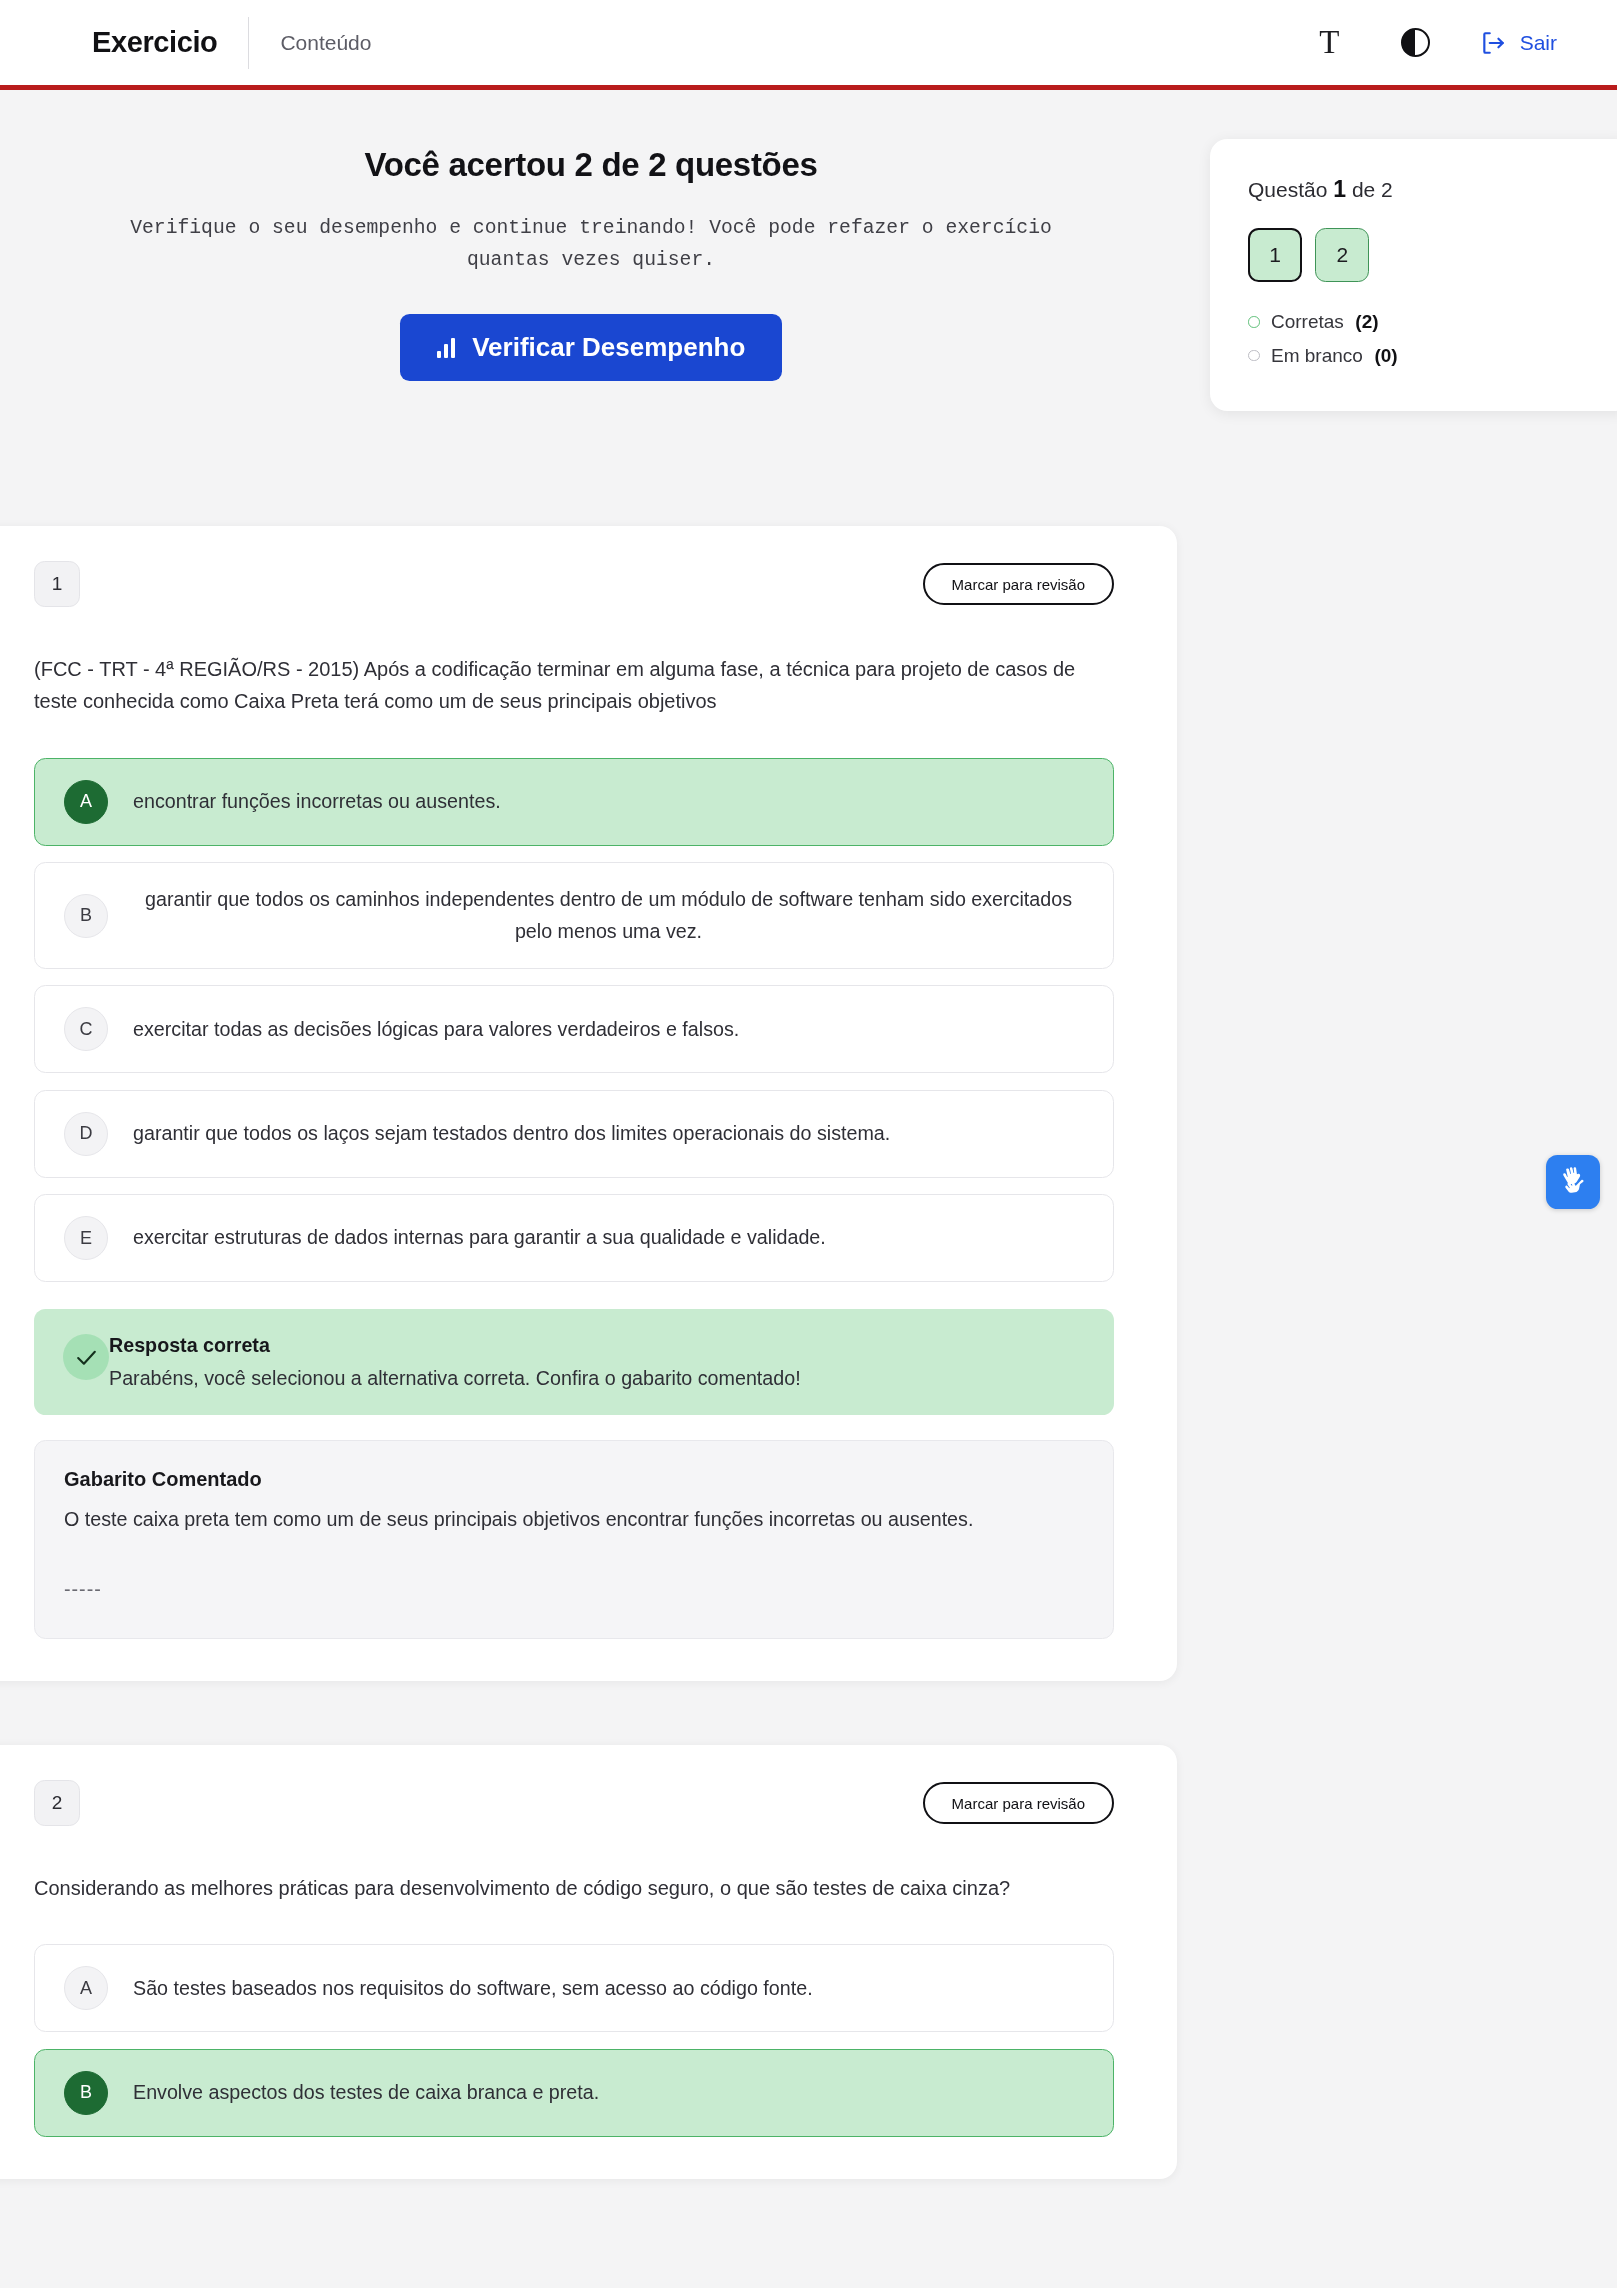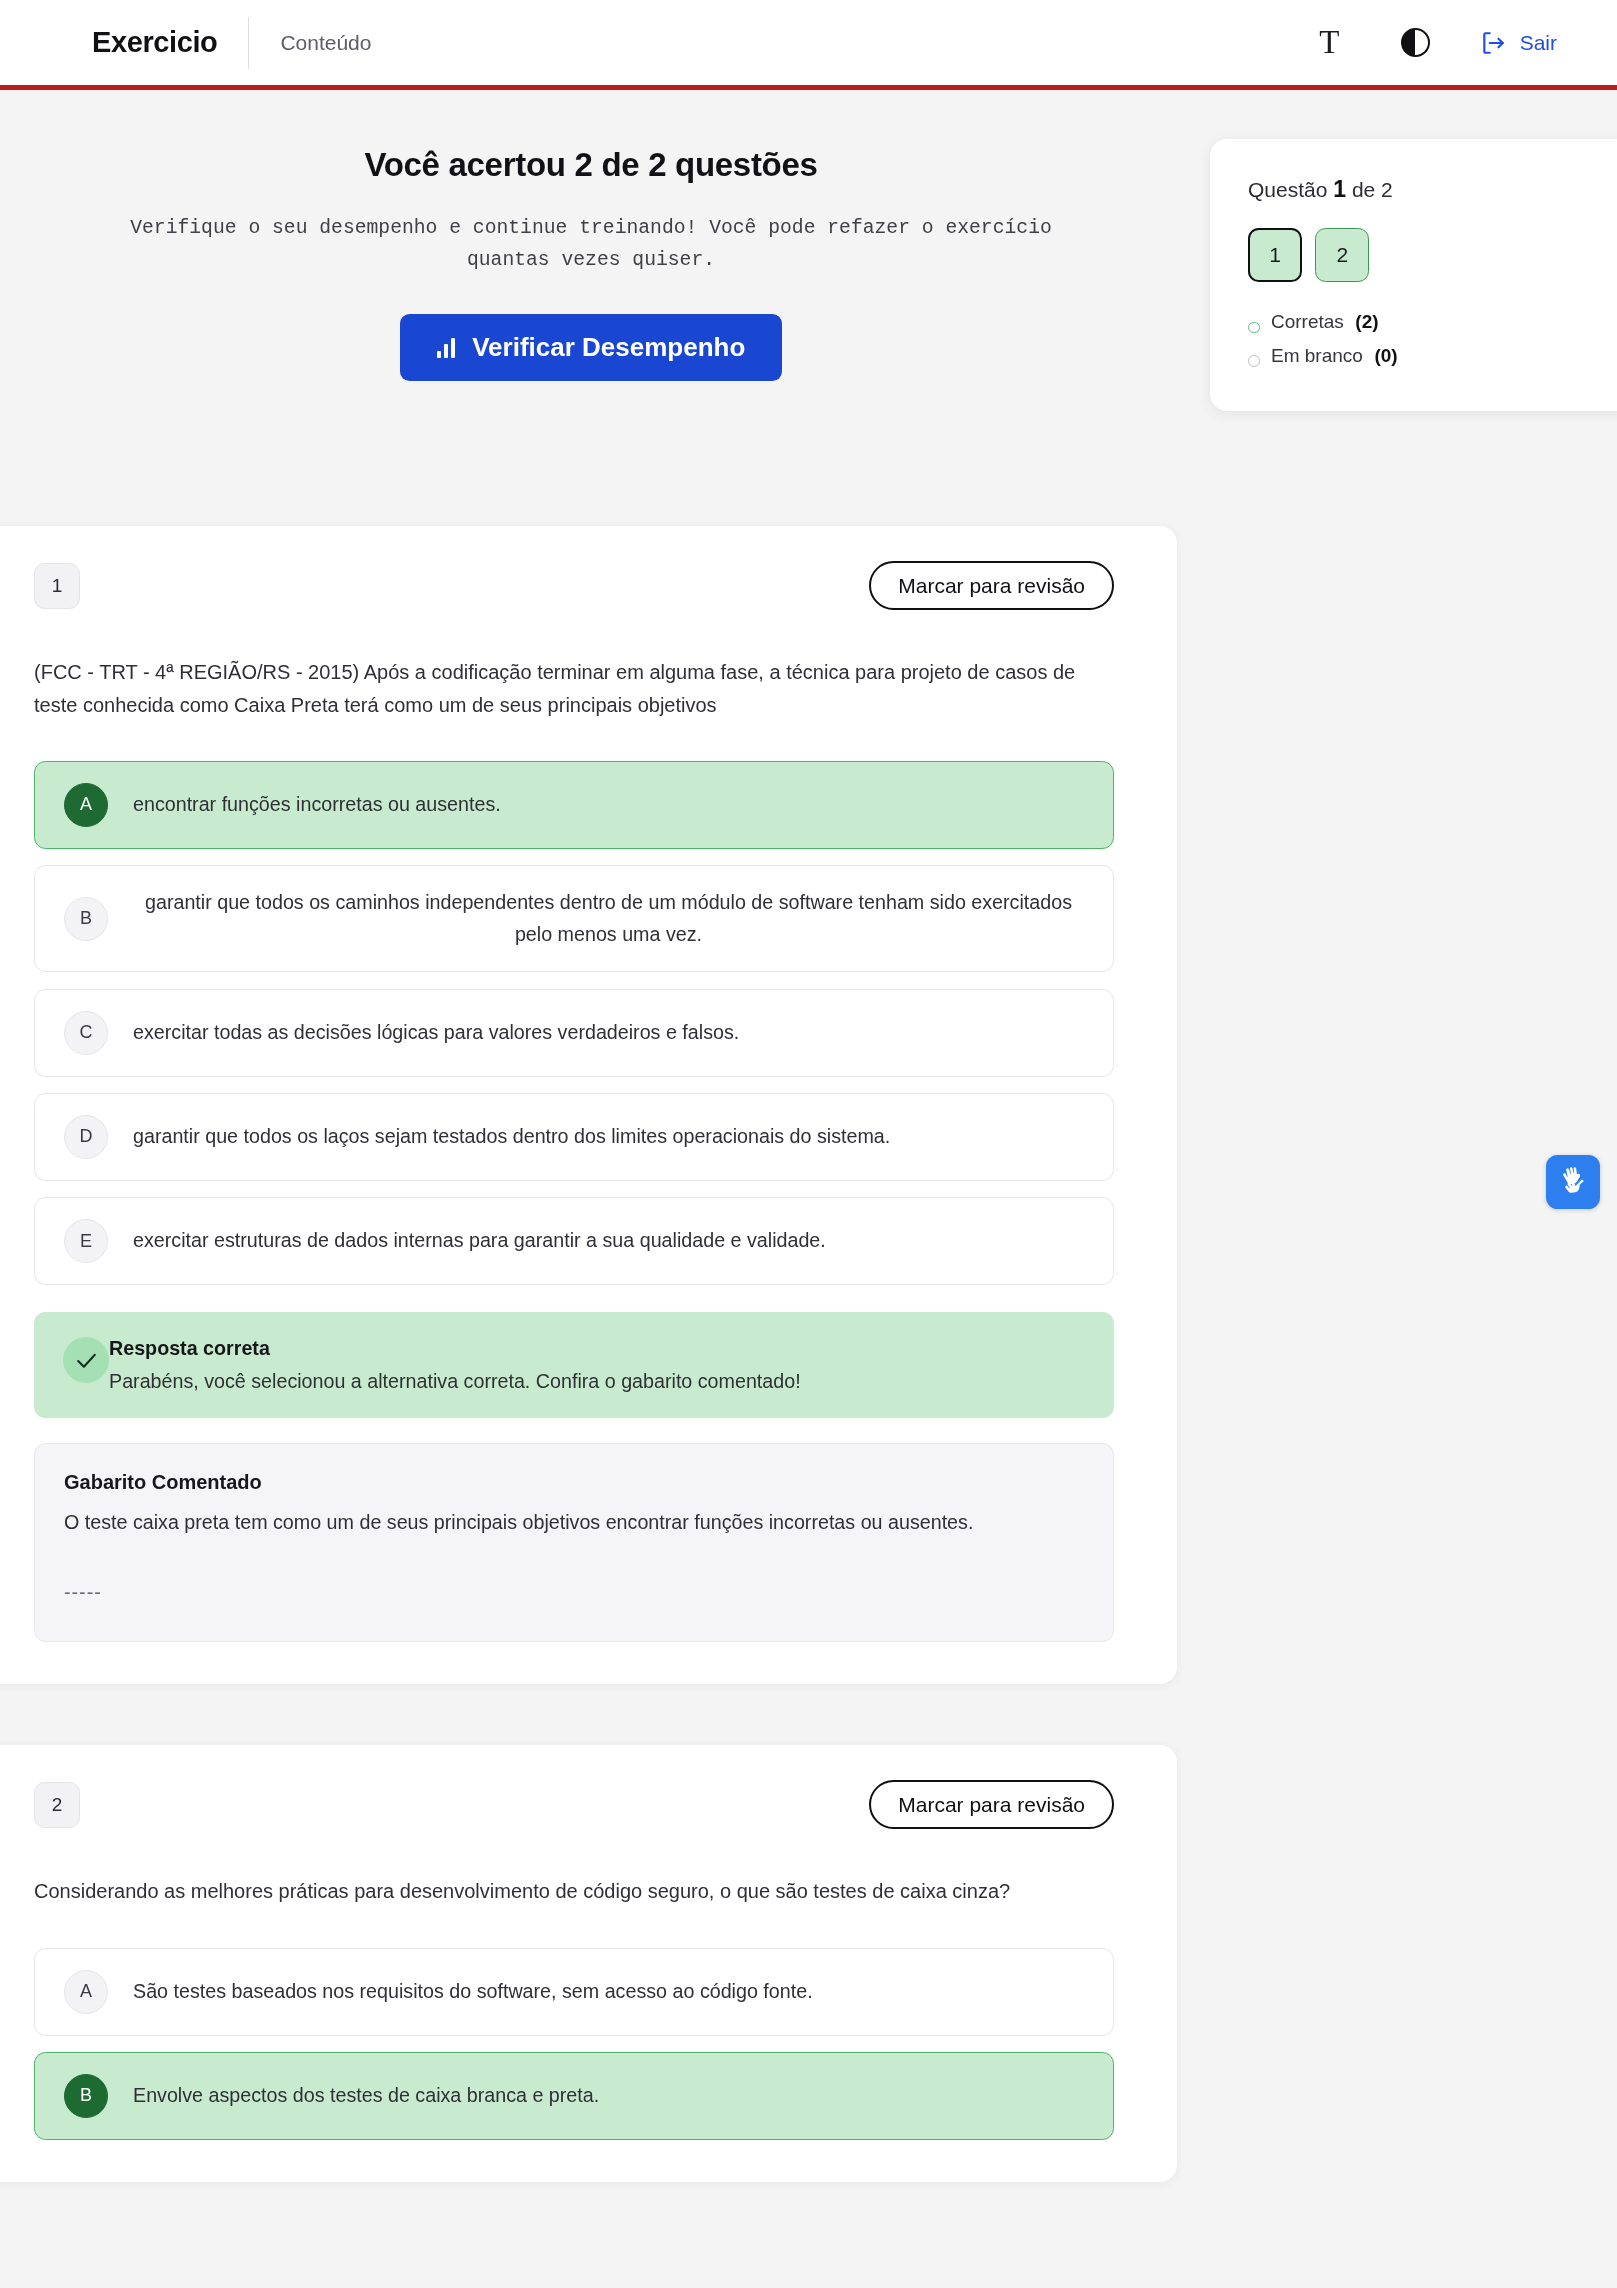--- a/index.html
+++ b/index.html
@@ -154,21 +154,21 @@
     border-radius: 10.6px;
     display: flex; align-items: center; justify-content: center;
     font-size: 21px;
     background: #c8ebd0;
     border: 1.4px solid #3f9457;
     color: #1c1c20;
     cursor: pointer;
   }
   .qnum.current { border: 2.9px solid #111114; }
   .legend-row {
-    display: flex; align-items: flex-end; gap: 11.5px;
+    display: flex; align-items: center; gap: 11.5px;
     font-size: 19px; color: #36363c;
     margin-bottom: 11.5px;
   }
   .legend-row b { font-weight: 700; color: #111114; }
   .dot { width: 11.5px; height: 11.5px; border-radius: 50%; border: 1.9px solid #60c07a; }
   .dot.blank { border-color: #bdbdc4; }
 
   
   .q-card {
     position: absolute;
@@ -195,21 +195,21 @@
     border: 1px solid #e4e4e8;
     display: flex; align-items: center; justify-content: center;
     font-size: 19px;
     color: #2c2c32;
   }
   .mark-btn {
     border: 2.4px solid #101014;
     background: #ffffff;
     border-radius: 960px;
     padding: 10.6px 27px;
-    font-size: 21px;
+    font-size: 15px;
     font-family: inherit;
     color: #101014;
     cursor: pointer;
   }
 
   .q-text {
     font-size: 20px;
     line-height: 1.62;
     color: #2f2f36;
     margin-bottom: 40px;

